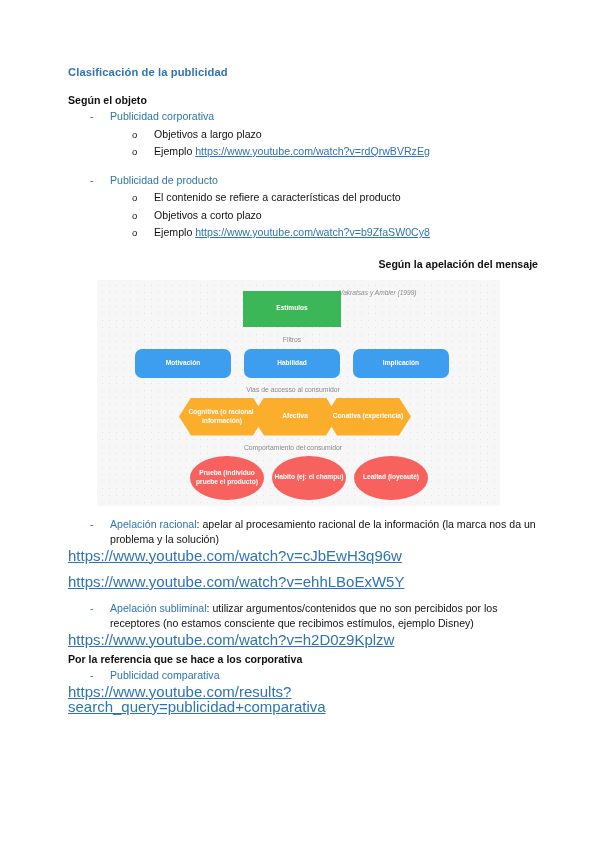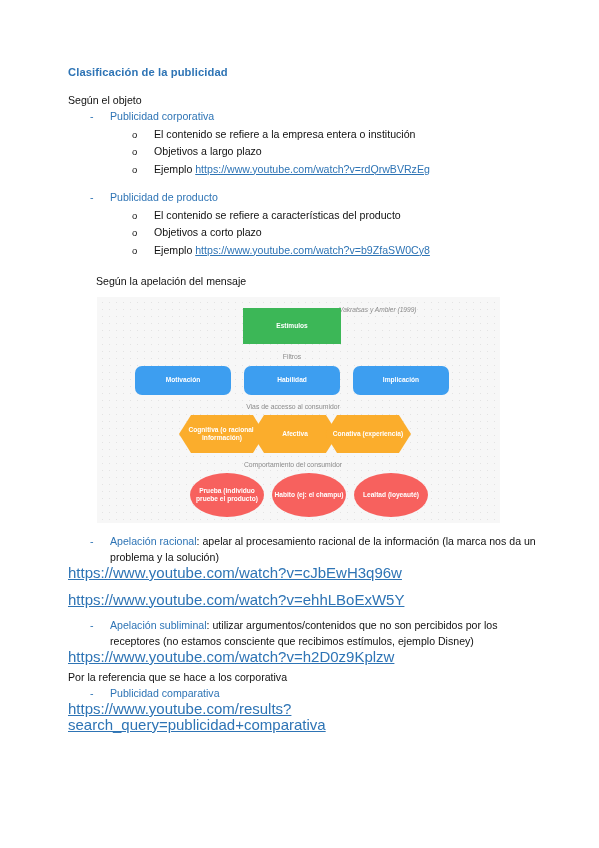--- a/index.html
+++ b/index.html
@@ -31,29 +31,30 @@
 
   
   .doc-title {
     color: #2e74b5;
     font-weight: bold;
     font-size: 11.2px;
     letter-spacing: 0.1px;
     margin: 0 0 16px 0;
   }
   .section-head {
-    font-weight: normal;
+    font-weight: bold;
     font-size: 10.6px;
     color: #111;
     margin: 0 0 3px 0;
   }
   .section-head.indent {
     margin-left: 28px;
     margin-top: 17px;
     margin-bottom: 10px;
+    text-align: right;
   }
 
   .dash-item {
     position: relative;
     margin: 0 0 2px 0;
     padding-left: 42px;
     font-size: 10.6px;
     line-height: 15.5px;
     color: #2e74b5;
   }
@@ -161,21 +162,20 @@
 <body>
 
 <div class="page">
   <div class="content">
 
     <div class="doc-title">Clasificación de la publicidad</div>
 
     <div class="section-head">Según el objeto</div>
 
     <div class="dash-item">Publicidad corporativa</div>
-    <div class="circ-item">El contenido se refiere a la empresa entera o institución</div>
     <div class="circ-item">Objetivos a largo plazo</div>
     <div class="circ-item">
       <span>Ejemplo </span><span class="url">https://www.youtube.com/watch?v=rdQrwBVRzEg</span>
     </div>
 
     <div class="spacer-sm"></div>
 
     <div class="dash-item">Publicidad de producto</div>
     <div class="circ-item">El contenido se refiere a características del producto</div>
     <div class="circ-item">Objetivos a corto plazo</div>

